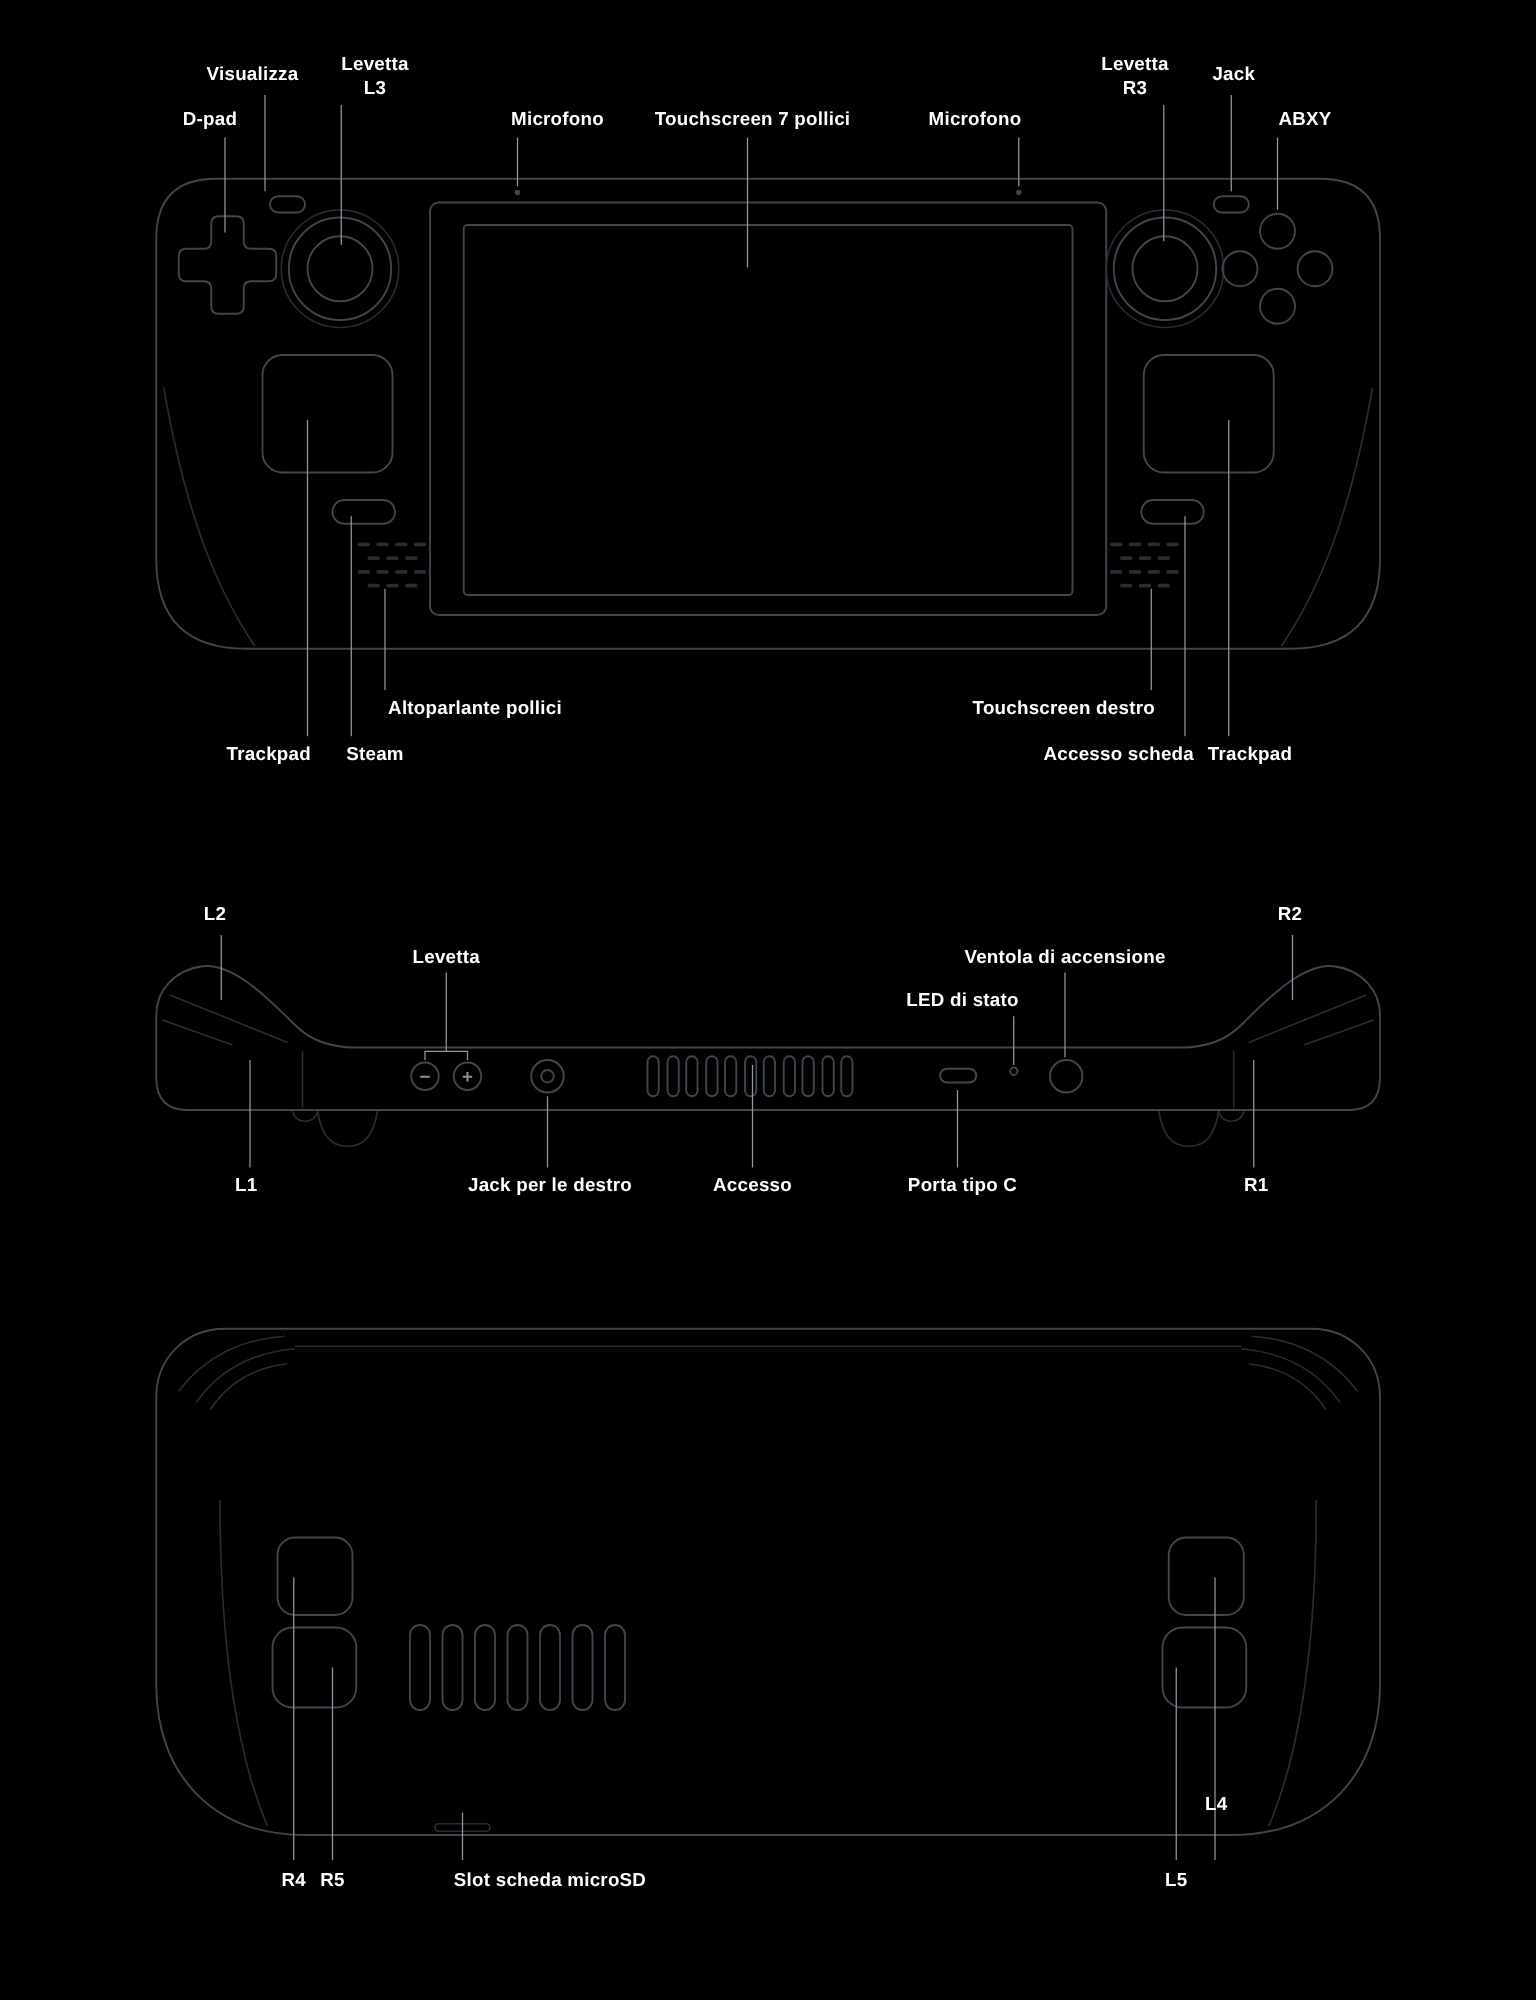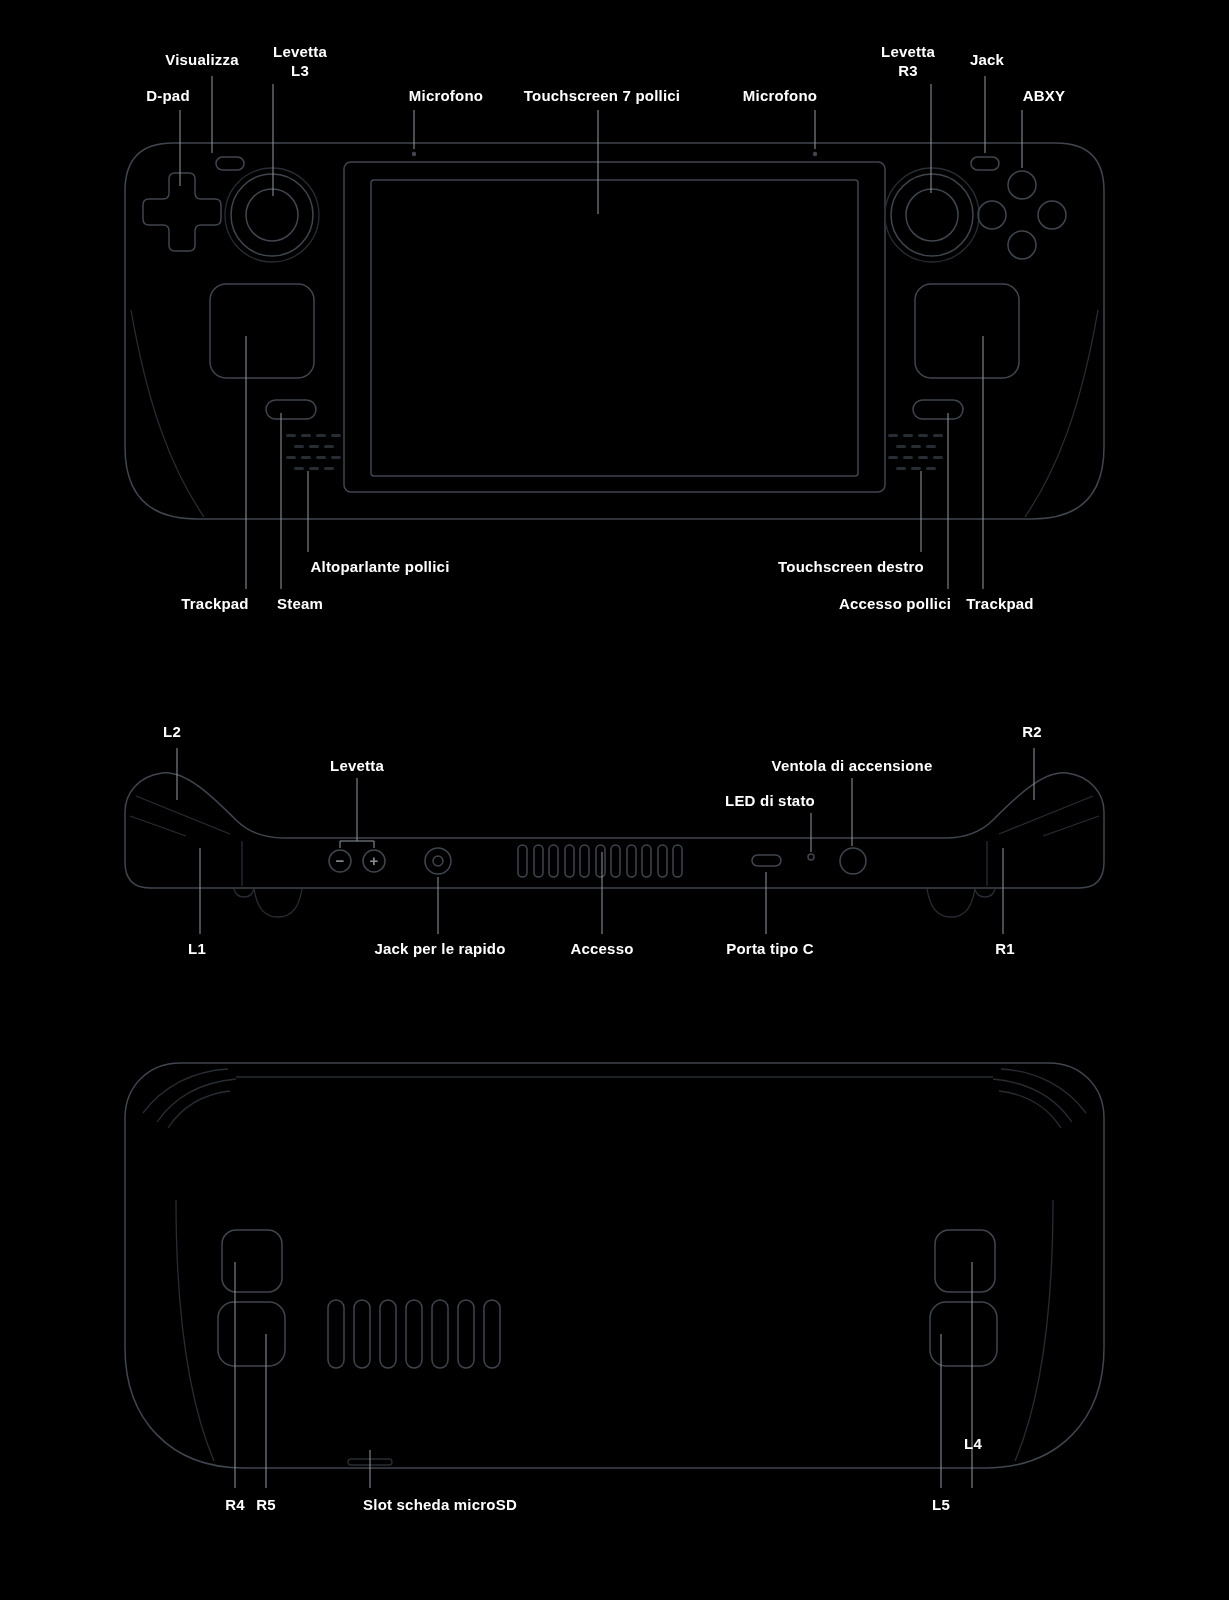--- a/index.html
+++ b/index.html
@@ -242,30 +242,30 @@
 <div class="label" style="left:602px;top:86px">Touchscreen 7 pollici</div>
 <div class="label" style="left:780px;top:86px">Microfono</div>
 <div class="label" style="left:908px;top:42px">Levetta
 R3</div>
 <div class="label" style="left:987px;top:50px">Jack</div>
 <div class="label" style="left:1044px;top:86px">ABXY</div>
 <div class="label" style="left:380px;top:557px">Altoparlante pollici</div>
 <div class="label" style="left:215px;top:594px">Trackpad</div>
 <div class="label" style="left:300px;top:594px">Steam</div>
 <div class="label" style="left:851px;top:557px">Touchscreen destro</div>
-<div class="label" style="left:895px;top:594px">Accesso pollici</div>
+<div class="label" style="left:895px;top:594px">Accesso scheda</div>
 <div class="label" style="left:1000px;top:594px">Trackpad</div>
 
 <div class="label" style="left:172px;top:722px">L2</div>
 <div class="label" style="left:357px;top:756px">Levetta</div>
 <div class="label" style="left:852px;top:756px">Ventola di accensione</div>
 <div class="label" style="left:770px;top:791px">LED di stato</div>
 <div class="label" style="left:1032px;top:722px">R2</div>
 <div class="label" style="left:197px;top:939px">L1</div>
-<div class="label" style="left:440px;top:939px">Jack per le rapido</div>
+<div class="label" style="left:440px;top:939px">Jack per le destro</div>
 <div class="label" style="left:602px;top:939px">Accesso</div>
 <div class="label" style="left:770px;top:939px">Porta tipo C</div>
 <div class="label" style="left:1005px;top:939px">R1</div>
 
 <div class="label" style="left:235px;top:1495px">R4</div>
 <div class="label" style="left:266px;top:1495px">R5</div>
 <div class="label" style="left:440px;top:1495px">Slot scheda microSD</div>
 <div class="label" style="left:941px;top:1495px">L5</div>
 <div class="label" style="left:973px;top:1434px">L4</div>
 

